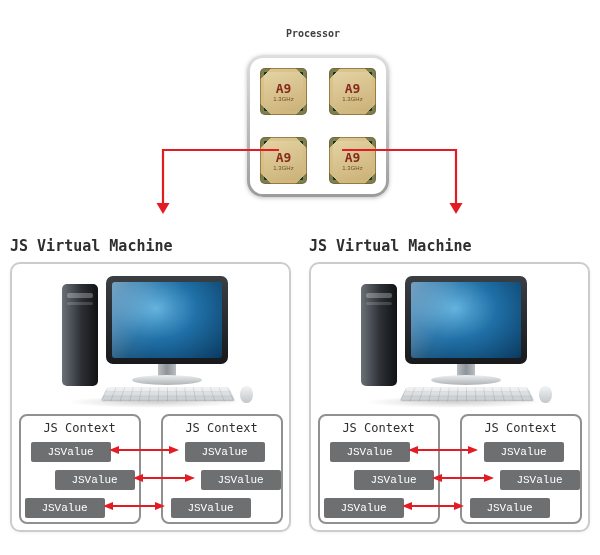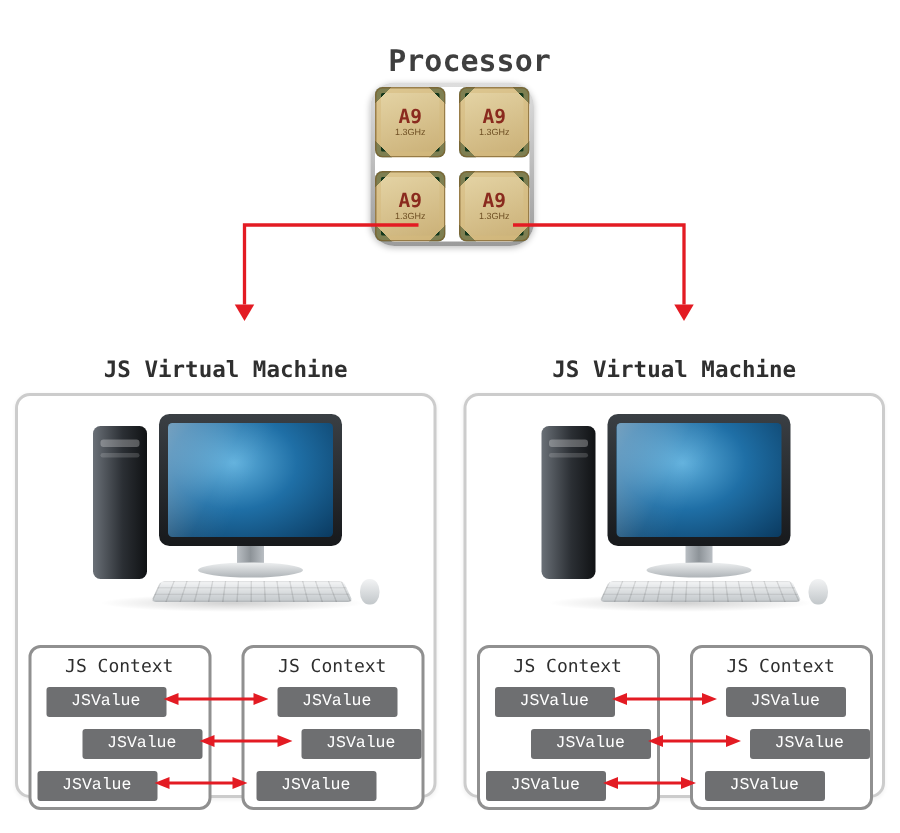--- a/index.html
+++ b/index.html
@@ -12,43 +12,43 @@
     --chip-corner:#14381c;
     --screen-blue:#1f6fa6;
   }
   *{margin:0;padding:0;box-sizing:content-box}
   body{background:#fff;font-family:"Liberation Sans",sans-serif;}
   .page{position:relative;width:600px;height:555px;background:#fff;overflow:hidden}
 
   
   .top{position:relative;height:230px}
   .processor-title{position:absolute;top:28px;left:243px;width:140px;text-align:center;
-    font-family:"DejaVu Sans Mono",monospace;font-weight:600;font-size:20px;color:#3f3f3f}
+    font-family:"DejaVu Sans Mono",monospace;font-weight:600;font-size:10px;color:#3f3f3f}
   .processor-frame{position:absolute;top:55px;left:247px;background:linear-gradient(#dedede,#9b9b9b);
     padding:3px;border-radius:16px;box-shadow:0 1px 4px rgba(0,0,0,.25)}
-  .processor-box{background:#fff;border-radius:13px;display:grid;
-    grid-template-columns:repeat(2,47px);gap:9px}
+  .processor-box{background:#fff;border-radius:13px;padding:10px;display:grid;
+    grid-template-columns:repeat(2,47px);gap:22px}
   .chip{width:47px;height:47px;border-radius:5px;
     background-image:
       linear-gradient(135deg,var(--chip-corner) 8px,transparent 8px),
       linear-gradient(225deg,var(--chip-corner) 8px,transparent 8px),
       linear-gradient(315deg,var(--chip-corner) 8px,transparent 8px),
       linear-gradient(45deg,var(--chip-corner) 8px,transparent 8px),
       linear-gradient(160deg,#e6d6a8,#c9ae74);
     box-shadow:inset 0 0 0 1px rgba(120,90,40,.65),inset 0 0 0 4px rgba(214,185,125,.55);
     display:flex;flex-direction:column;align-items:center;justify-content:center}
   .chip-name{font-family:"DejaVu Sans Mono",monospace;font-weight:bold;font-size:13px;
     color:var(--chip-text);line-height:1}
   .chip-freq{font-size:6px;color:#6e4f23;margin-top:1px;font-family:"Liberation Sans",sans-serif}
   .proc-arrows{position:absolute;left:0;top:0;pointer-events:none;color:var(--arrow)}
 
   
   .cards{display:flex;justify-content:space-between;padding:0 10px}
   .vm{width:281px}
-  .vm-label{height:32px;line-height:32px;text-align:center;
+  .vm-label{height:32px;line-height:32px;
     font-family:"DejaVu Sans Mono",monospace;font-weight:bold;font-size:15px;color:#2f2f2f}
   .card{height:266px;border:2px solid var(--card-border);border-radius:10px;background:#fff;
     box-shadow:0 1px 3px rgba(0,0,0,.06)}
 
   
   .computer{position:relative;width:210px;height:134px;margin:10px auto 0}
   .floor-shadow{position:absolute;left:20px;right:12px;bottom:0;height:12px;
     background:radial-gradient(ellipse at center,rgba(0,0,0,.18),rgba(0,0,0,0) 70%)}
   .tower{position:absolute;left:16px;top:10px;width:36px;height:102px;border-radius:5px;
     background:linear-gradient(90deg,#6a7077,#2b2f34 55%,#101214)}
@@ -69,21 +69,21 @@
   .keyboard{position:absolute;left:58px;top:112px;width:128px;height:16px;border-radius:3px;
     background:
       repeating-linear-gradient(90deg,rgba(0,0,0,.10) 0 1px,transparent 1px 9px),
       repeating-linear-gradient(0deg,rgba(0,0,0,.08) 0 1px,transparent 1px 5px),
       linear-gradient(#f5f6f7,#c3c8cb);
     transform:perspective(80px) rotateX(30deg)}
   .mouse{position:absolute;left:194px;top:112px;width:13px;height:17px;border-radius:6px/8px;
     background:linear-gradient(#f2f3f4,#c2c7ca)}
 
   
-  .contexts{position:relative;width:264px;margin:22px auto 0;display:flex;gap:20px}
+  .contexts{position:relative;width:264px;margin:6px auto 0;display:flex;gap:20px}
   .context{box-sizing:border-box;width:126px;height:110px;border:2px solid var(--context-border);
     border-radius:8px;background:#fff;position:relative}
   .ctx-label{text-align:center;padding-top:5px;font-family:"DejaVu Sans Mono",monospace;
     font-size:12px;color:#2e2e2e}
   .jsv{position:absolute;width:80px;height:20px;background:var(--jsvalue-bg);color:#fff;
     font-family:Liberation Mono, monospace;font-size:11px;line-height:20px;text-align:center;
     border-radius:2px}
   .c1 .r1{left:10px;top:26px}.c1 .r2{left:34px;top:54px}.c1 .r3{left:4px;top:82px}
   .c2 .r1{left:22px;top:26px}.c2 .r2{left:38px;top:54px}.c2 .r3{left:8px;top:82px}
   .darrow{position:absolute;color:var(--arrow)}

